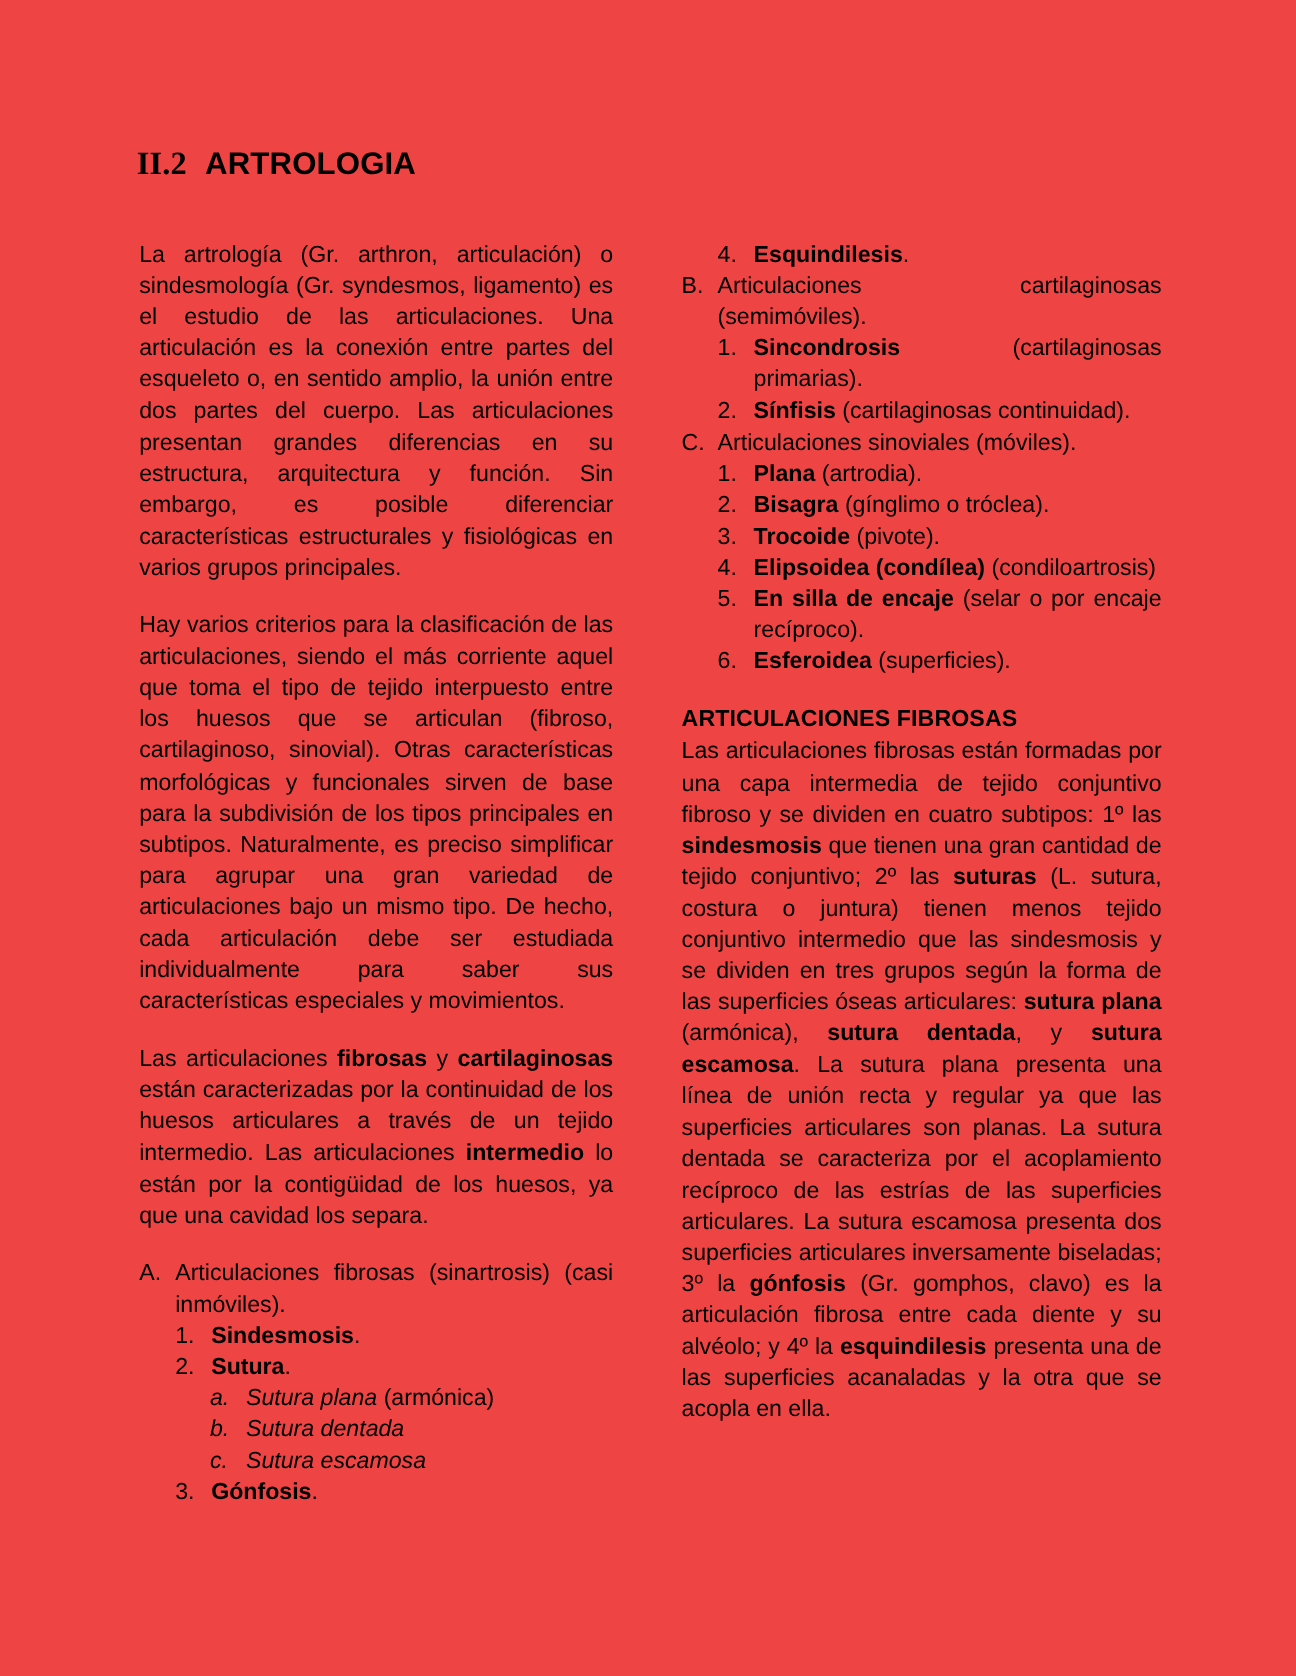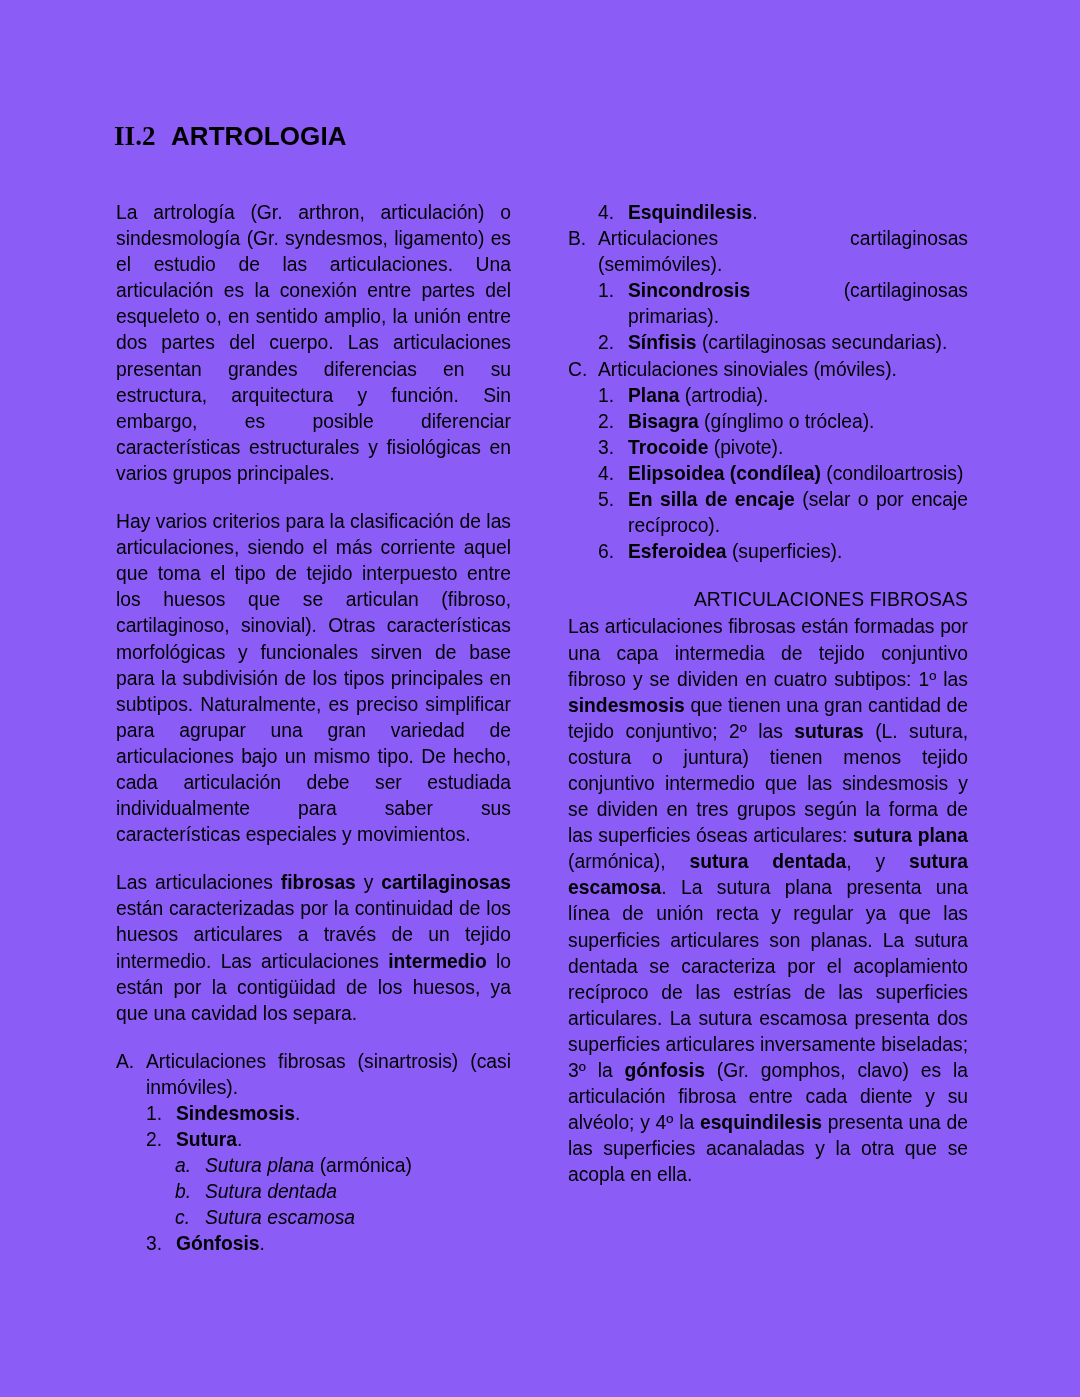--- a/index.html
+++ b/index.html
@@ -13,21 +13,21 @@
     position: relative;
     font-family: "Liberation Sans", sans-serif;
     color: #000000;
     overflow: hidden;
   }
   .page {
     position: absolute;
     left: 0; top: 0;
     width: 1080px;
     height: 1397px;
-    background: #8b5cf6;
+    background: #ef4444;
   }
 
   
   .title-block {
     position: absolute;
     left: 114px;
     top: 122px;
     width: 860px;
   }
   .title-line {
@@ -69,23 +69,23 @@
   p.para {
     margin: 0 0 22px 0;
     text-align: justify;
     text-justify: inter-word;
     hyphens: none;
   }
   p.para:last-child { margin-bottom: 12px; }
   p.tight { margin-bottom: 0; }
 
   .sec-head {
-    font-weight: normal;
+    font-weight: bold;
     margin: 0 0 1px 0;
-    text-align: right;
+    text-align: left;
     font-size: 19.3px;
     letter-spacing: 0.1px;
   }
 
   
   .lvl1, .lvl2, .lvl3 {
     display: flex;
     align-items: flex-start;
     text-align: justify;
   }
@@ -194,21 +194,21 @@
         <span class="item-body">Articulaciones cartilaginosas (semimóviles).</span>
       </div>
 
       <div class="lvl2">
         <span class="marker">1.</span>
         <span class="item-body"><b>Sincondrosis</b><span> (cartilaginosas primarias).</span></span>
       </div>
 
       <div class="lvl2">
         <span class="marker">2.</span>
-        <span class="item-body left"><b>Sínfisis</b><span> (cartilaginosas secundarias).</span></span>
+        <span class="item-body left"><b>Sínfisis</b><span> (cartilaginosas continuidad).</span></span>
       </div>
 
       <div class="lvl1">
         <span class="marker">C.</span>
         <span class="item-body left">Articulaciones sinoviales (móviles).</span>
       </div>
 
       <div class="lvl2">
         <span class="marker">1.</span>
         <span class="item-body left"><b>Plana</b><span> (artrodia).</span></span>

